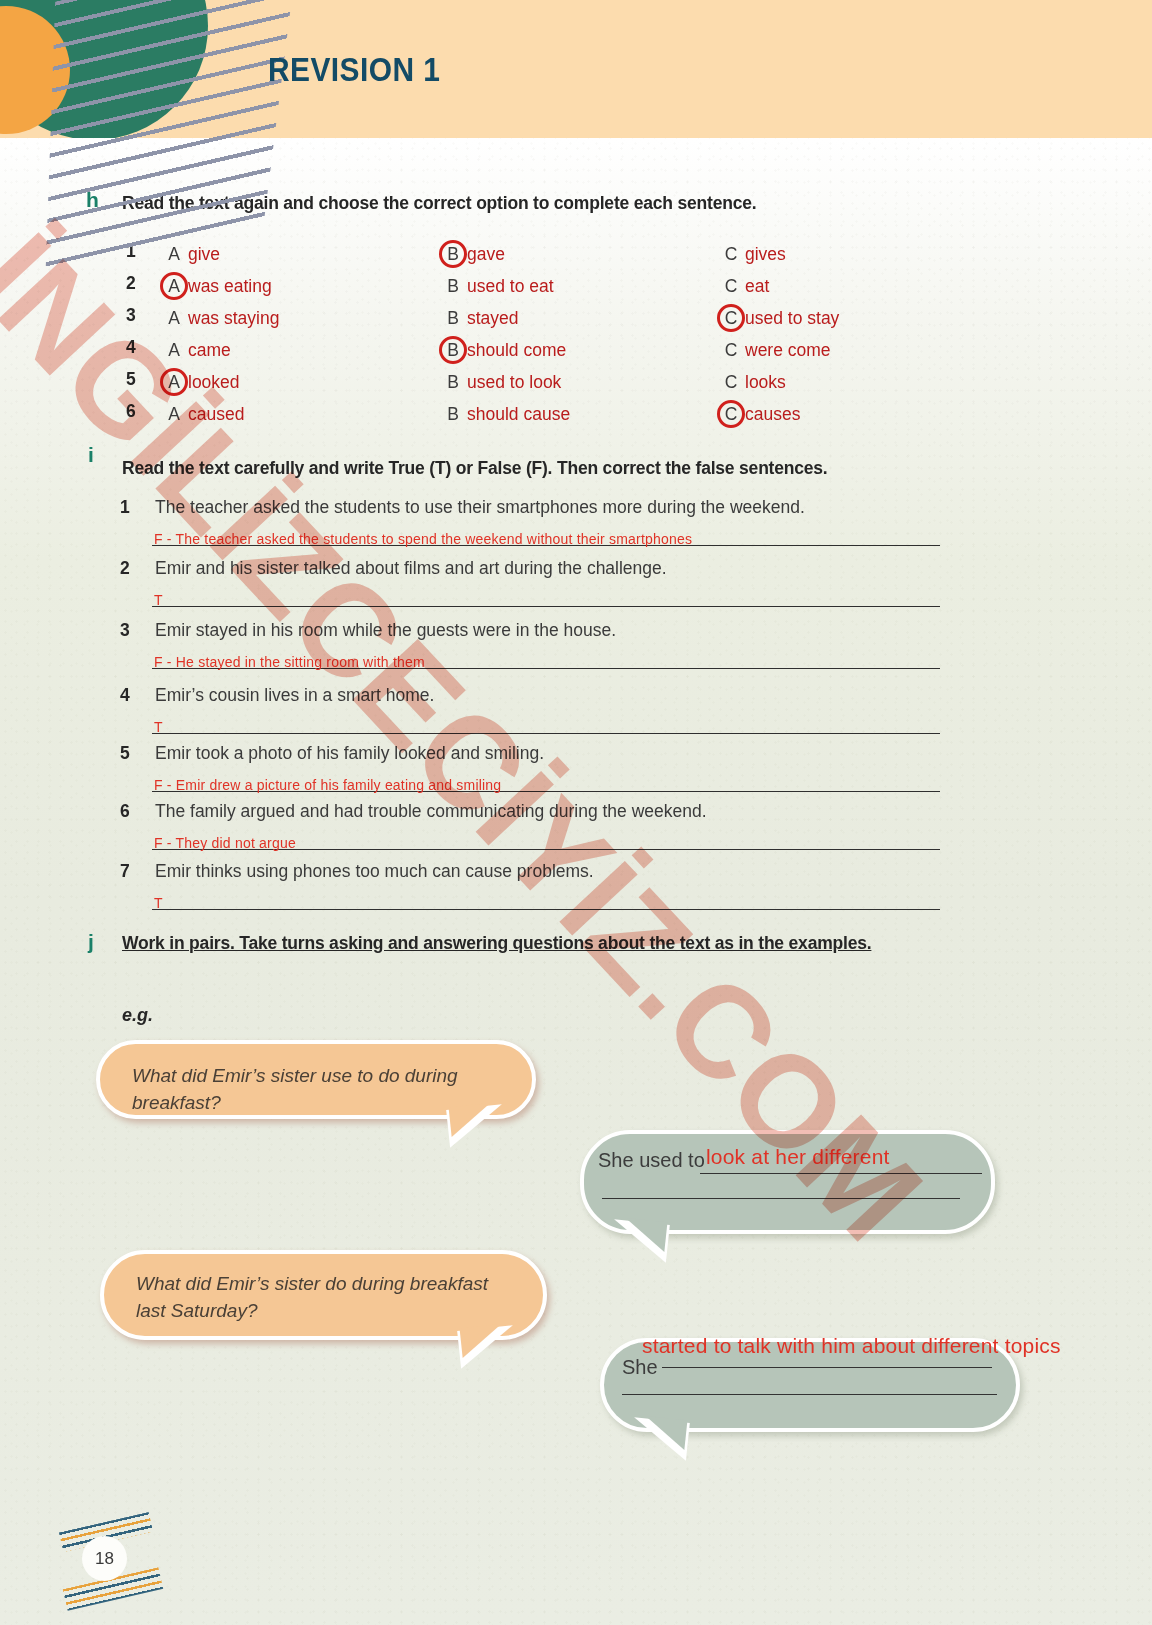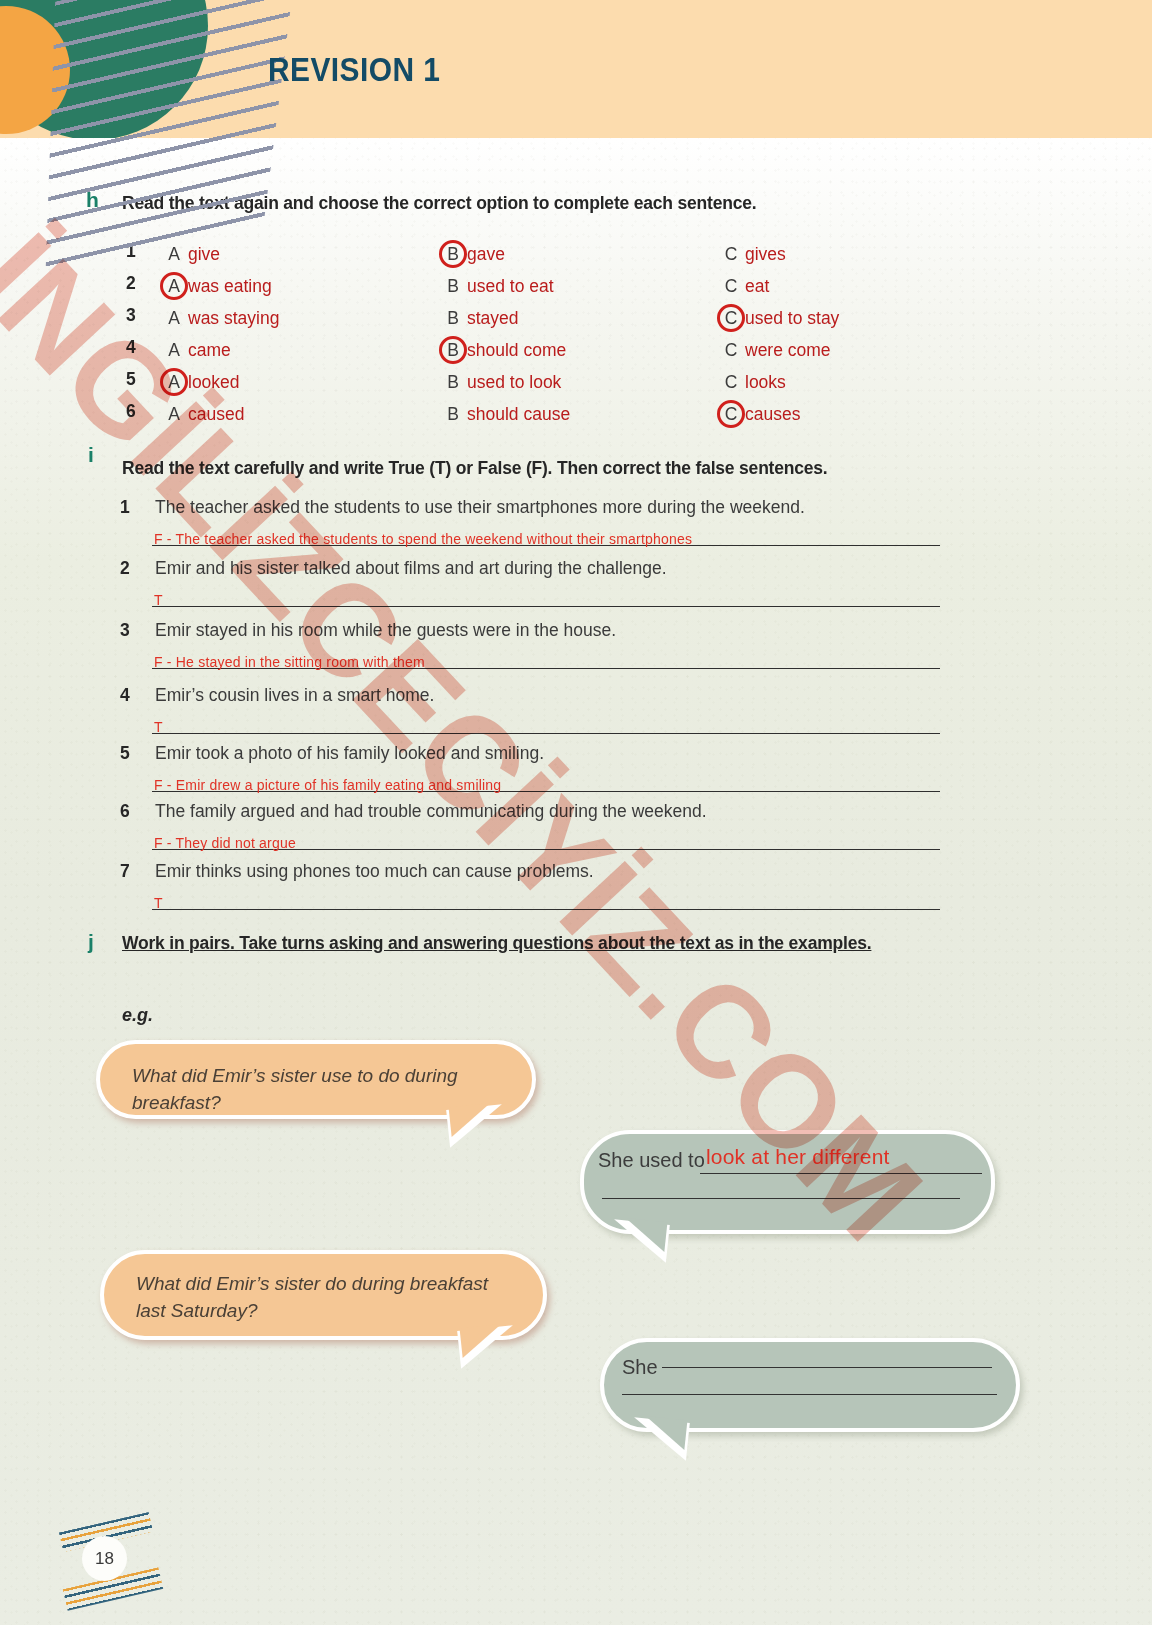--- a/index.html
+++ b/index.html
@@ -239,20 +239,21 @@
   <div class="b-line" style="left:116px;top:39px;width:282px;"></div>
   <div class="b-line" style="left:18px;top:64px;width:358px;"></div>
 </div>
 
 <div class="bubble bubble-q" style="left:100px;top:1250px;width:447px;height:90px;">
   <div class="q-text" style="top:16px;">What did Emir’s sister do during breakfast last Saturday?</div>
 </div>
 
 <div class="bubble bubble-a" style="left:600px;top:1338px;width:420px;height:94px;">
   <span class="a-prefix" style="left:18px;top:14px;">She</span>
+  <span class="a-red" style="left:38px;top:-8px;">started to talk with him about different topics</span>
   <div class="b-line" style="left:58px;top:25px;width:330px;"></div>
   <div class="b-line" style="left:18px;top:52px;width:375px;"></div>
 </div>
 
 <div class="watermark">İNGİLİZCECİYİZ.COM</div>
 
 <div class="badge-stripes top"></div>
 <div class="badge-stripes bottom"></div>
 <div class="page-badge">
     <span>18</span>

